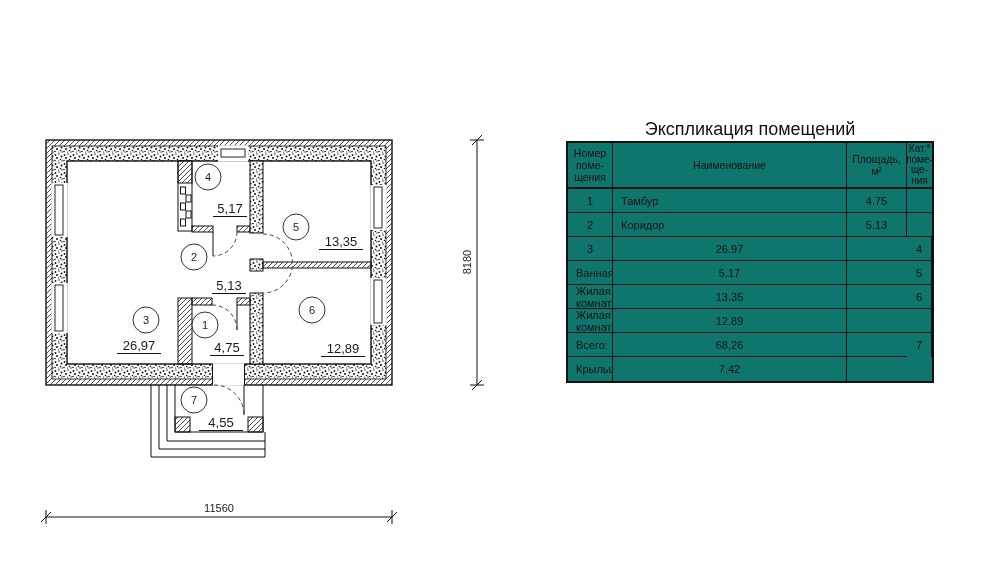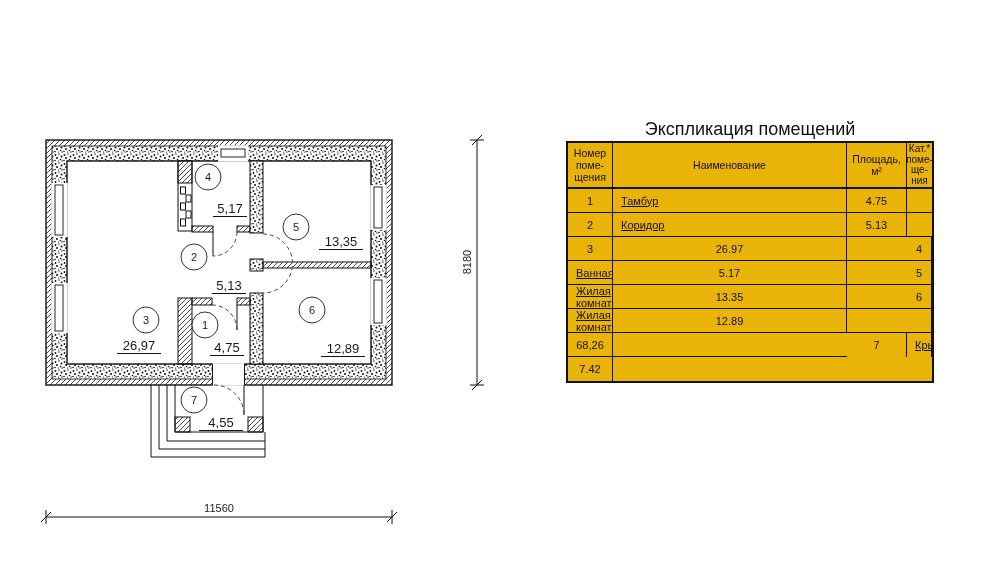--- a/index.html
+++ b/index.html
@@ -6,29 +6,29 @@
   #screen{position:relative;width:990px;height:569px;background:#fff;overflow:hidden;
           font-family:"Liberation Sans",sans-serif;color:#1a1a1a;}
   .plan-title{position:absolute;left:118px;top:42px;font-size:17px;letter-spacing:1px;
               color:#2b2b2b;font-weight:400;}
   .tbl-title{position:absolute;left:566px;top:119px;width:368px;text-align:center;
              font-size:18px;color:#111;}
   .tbl{position:absolute;left:566px;top:141px;width:368px;box-sizing:border-box;
        border:2px solid #111;display:grid;
        grid-template-columns:45px 234px 60px 25px;
        grid-template-rows:46px repeat(8,24px);
-       background:#eab308;font-size:11px;color:#111;}
+       background:#0f766e;font-size:11px;color:#111;}
   .cell{box-sizing:border-box;border-right:1px solid #111;border-bottom:1px solid #111;
         display:flex;align-items:center;justify-content:center;overflow:hidden;}
   .cell.last-col{border-right:none;}
   .cell.last-row{border-bottom:none;}
   .cell.hdr{border-bottom:2px solid #111;font-size:10.5px;text-align:center;
             white-space:pre-line;line-height:1.15;}
   .cell.hdr.cat{font-size:10px;line-height:1.05;}
-  .cell.name{justify-content:flex-start;padding-left:8px;text-decoration:underline;}
+  .cell.name{justify-content:flex-start;padding-left:8px;}
   svg text{font-family:"Liberation Sans",sans-serif;fill:#1a1a1a;}
 </style>
 </head>
 <body>
 
 <div id="screen">
 
 
   <svg width="560" height="569" viewBox="0 0 560 569" style="position:absolute;left:0;top:0;">
     <defs>
@@ -232,20 +232,21 @@
     <div class="cell name">Жилая комната</div>
     <div class="cell">13.35</div>
     <div class="cell last-col"></div>
 
     <div class="cell">6</div>
     <div class="cell name">Жилая комната</div>
     <div class="cell">12.89</div>
     <div class="cell last-col"></div>
 
     <div class="cell"></div>
+    <div class="cell name">Всего:</div>
     <div class="cell">68,26</div>
     <div class="cell last-col"></div>
 
     <div class="cell last-row">7</div>
     <div class="cell name last-row">Крыльцо</div>
     <div class="cell last-row">7.42</div>
     <div class="cell last-col last-row"></div>
   </div>
 
 </div>

